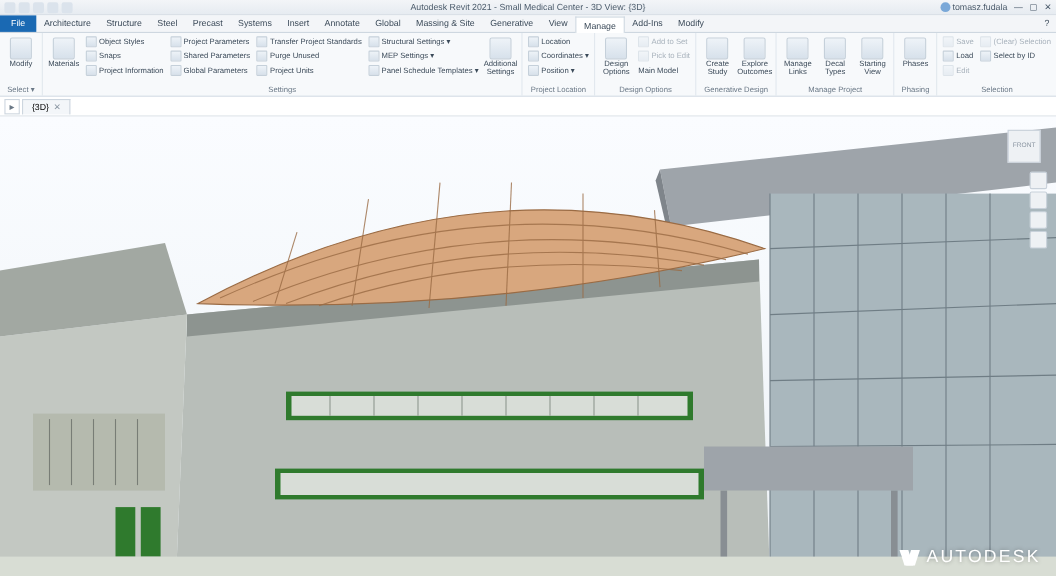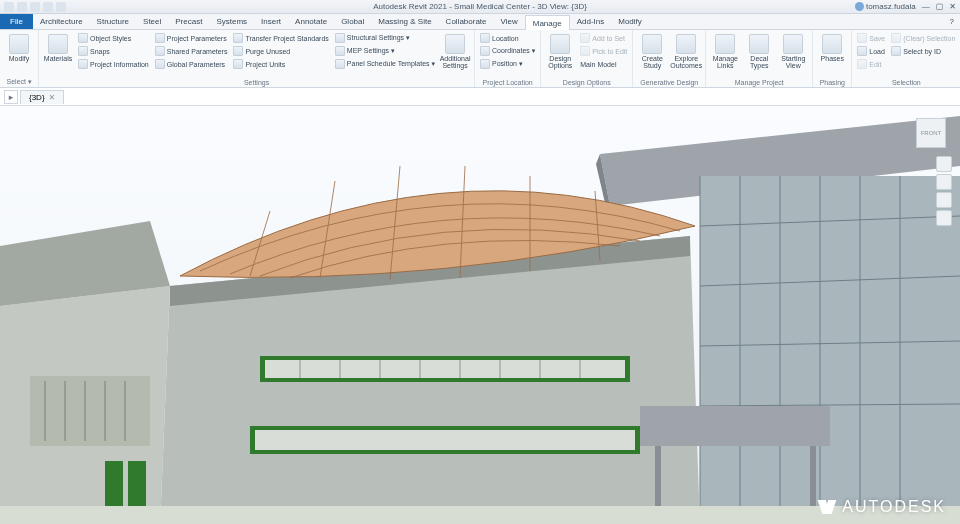--- a/index.html
+++ b/index.html
@@ -87,21 +87,21 @@
     </div>
   <div class="rtab">Architecture</div>
   <div class="rtab">Structure</div>
   <div class="rtab">Steel</div>
   <div class="rtab">Precast</div>
   <div class="rtab">Systems</div>
   <div class="rtab">Insert</div>
   <div class="rtab">Annotate</div>
   <div class="rtab">Global</div>
   <div class="rtab">Massing &amp; Site</div>
-  <div class="rtab">Collaborate</div>
+  <div class="rtab">Generative</div>
   <div class="rtab">View</div>
   <div class="rtab active">Manage</div>
   <div class="rtab">Add-Ins</div>
   <div class="rtab">Modify</div>
   <div class="help">?</div>
 </div>
 
 <div class="ribbon">
 
   <div class="panel">

